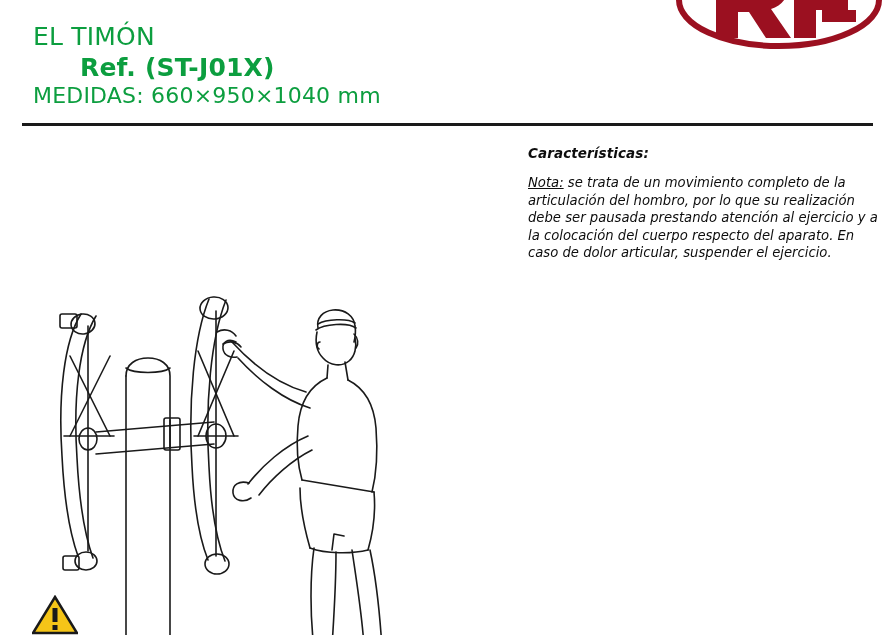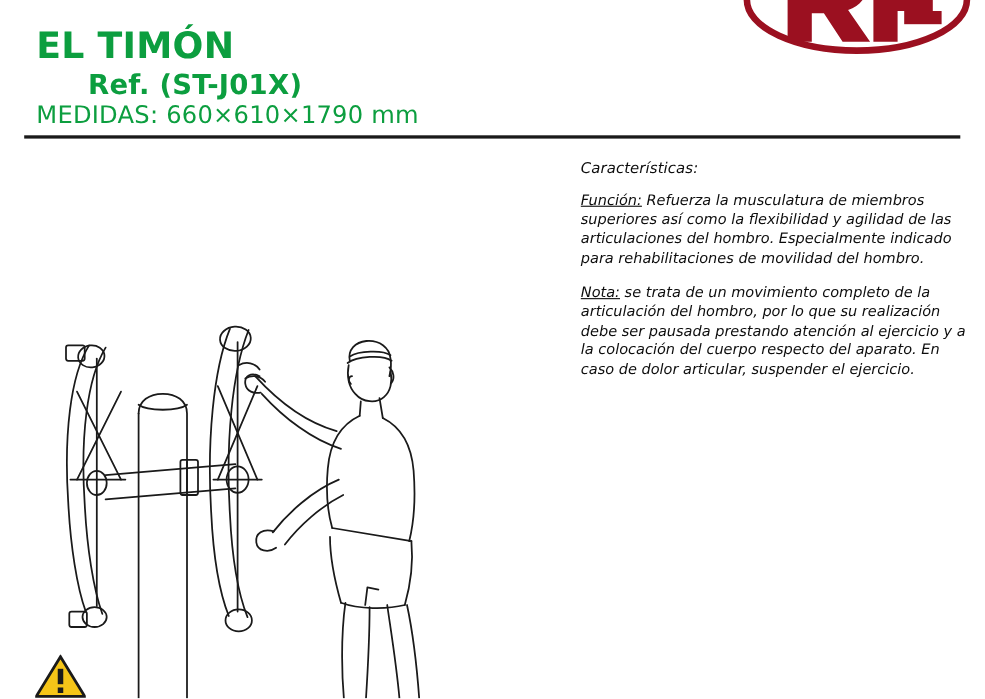--- a/index.html
+++ b/index.html
@@ -24,22 +24,22 @@
   }
   .title-block {
     position: absolute;
     left: 33px;
     top: 22px;
     color: #0c9e3f;
     line-height: 1.22;
   }
   .title-line1 {
     font-family: "DejaVu Sans", sans-serif;
-    font-weight: bold;
-    font-size: 33px;
+    font-weight: normal;
+    font-size: 25px;
     letter-spacing: 0.2px;
   }
   .title-line2 {
     font-family: "DejaVu Sans", sans-serif;
     font-weight: bold;
     font-size: 25px;
     letter-spacing: 0.2px;
     margin-left: 47px;
   }
   .title-line3 {
@@ -81,21 +81,21 @@
   .text-pane {
     position: absolute;
     left: 528px;
     top: 145px;
     width: 350px;
     height: 490px;
     color: #0d0d0d;
     font-family: "DejaVu Sans", sans-serif;
   }
   .car-title {
-    font-weight: normal;
+    font-weight: bold;
     font-style: italic;
     font-size: 13.5px;
     margin-bottom: 13px;
     letter-spacing: 0.1px;
   }
   .para {
     font-size: 13.2px;
     font-style: italic;
     line-height: 1.33;
     margin-bottom: 13px;
@@ -115,21 +115,21 @@
   }
 </style>
 </head>
 <body>
 
 <div class="header">
 
   <div class="title-block">
     <div class="title-line1">EL TIMÓN</div>
     <div class="title-line2">Ref. (ST-J01X)</div>
-    <div class="title-line3">MEDIDAS: 660×610×1790 mm</div>
+    <div class="title-line3">MEDIDAS: 660×950×1040 mm</div>
   </div>
 
   <div class="logo">
     <svg width="215" height="110" viewBox="0 0 215 110">
 
       <ellipse cx="107" cy="40" rx="100" ry="46" fill="none" stroke="#9b1020" stroke-width="6"></ellipse>
 
       <g fill="#9b1020">
         <path d="M44 6 h46 c16 0 26 10 26 22 0 10 -7 18 -17 21 l20 29 h-25 l-17 -26 h-11 v26 h-22 z
                  M66 23 v14 h18 c5 0 8 -3 8 -7 0 -4 -3 -7 -8 -7 z"></path>
@@ -230,22 +230,19 @@
   <svg width="46" height="40" viewBox="0 0 46 40">
     <polygon points="23,2 45,38 1,38" fill="#f5c518" stroke="#1a1a1a" stroke-width="2.5"></polygon>
     <rect x="20.5" y="13" width="5" height="14" fill="#1a1a1a"></rect>
     <rect x="20.5" y="30" width="5" height="5" fill="#1a1a1a"></rect>
   </svg>
 </div>
 
 <div class="text-pane">
   <div class="car-title">Características:</div>
 
-  <p class="para">
-    <span class="lead">Función:</span><span> Refuerza la musculatura de miembros superiores así como la flexibilidad y agilidad de las articulaciones del hombro. Especialmente indicado para rehabilitaciones de movilidad del hombro.</span>
-  </p>
 
 
 
   <p class="para">
     <span class="lead">Nota:</span><span> se trata de un movimiento completo de la articulación del hombro, por lo que su realización debe ser pausada prestando atención al ejercicio y a la colocación del cuerpo respecto del aparato. En caso de dolor articular, suspender el ejercicio.</span>
   </p>
 </div>
 
 </body></html>

